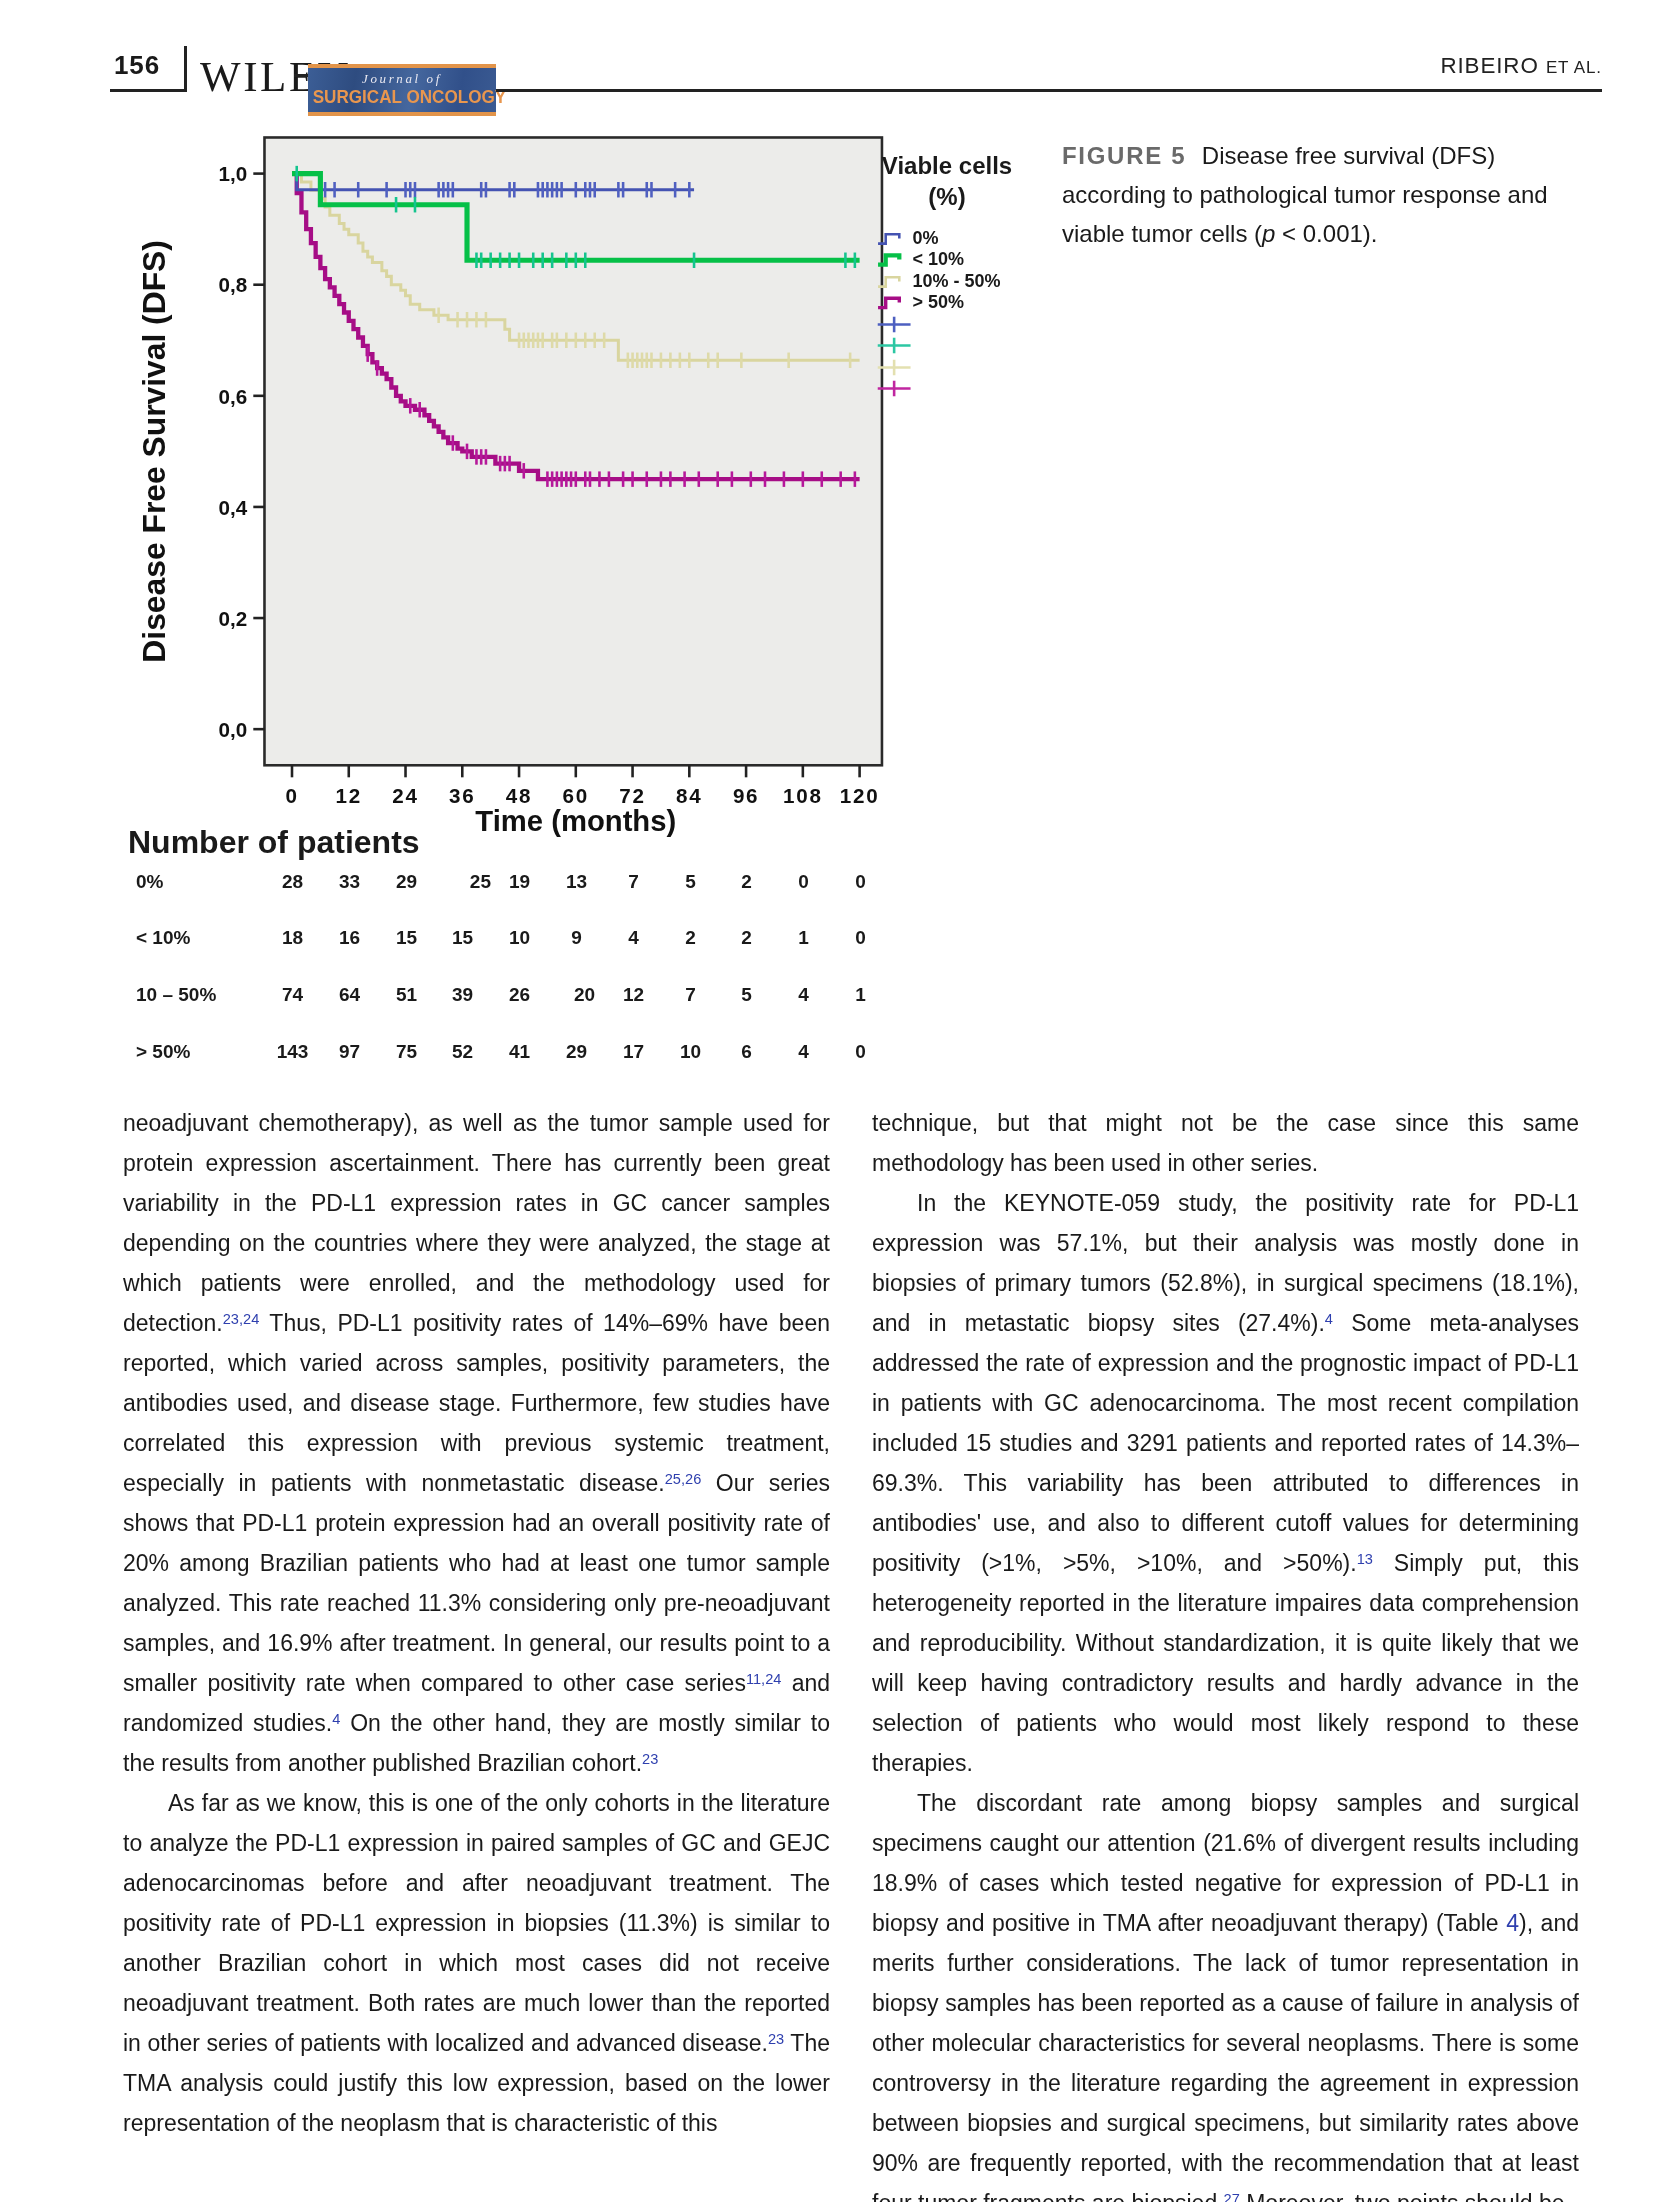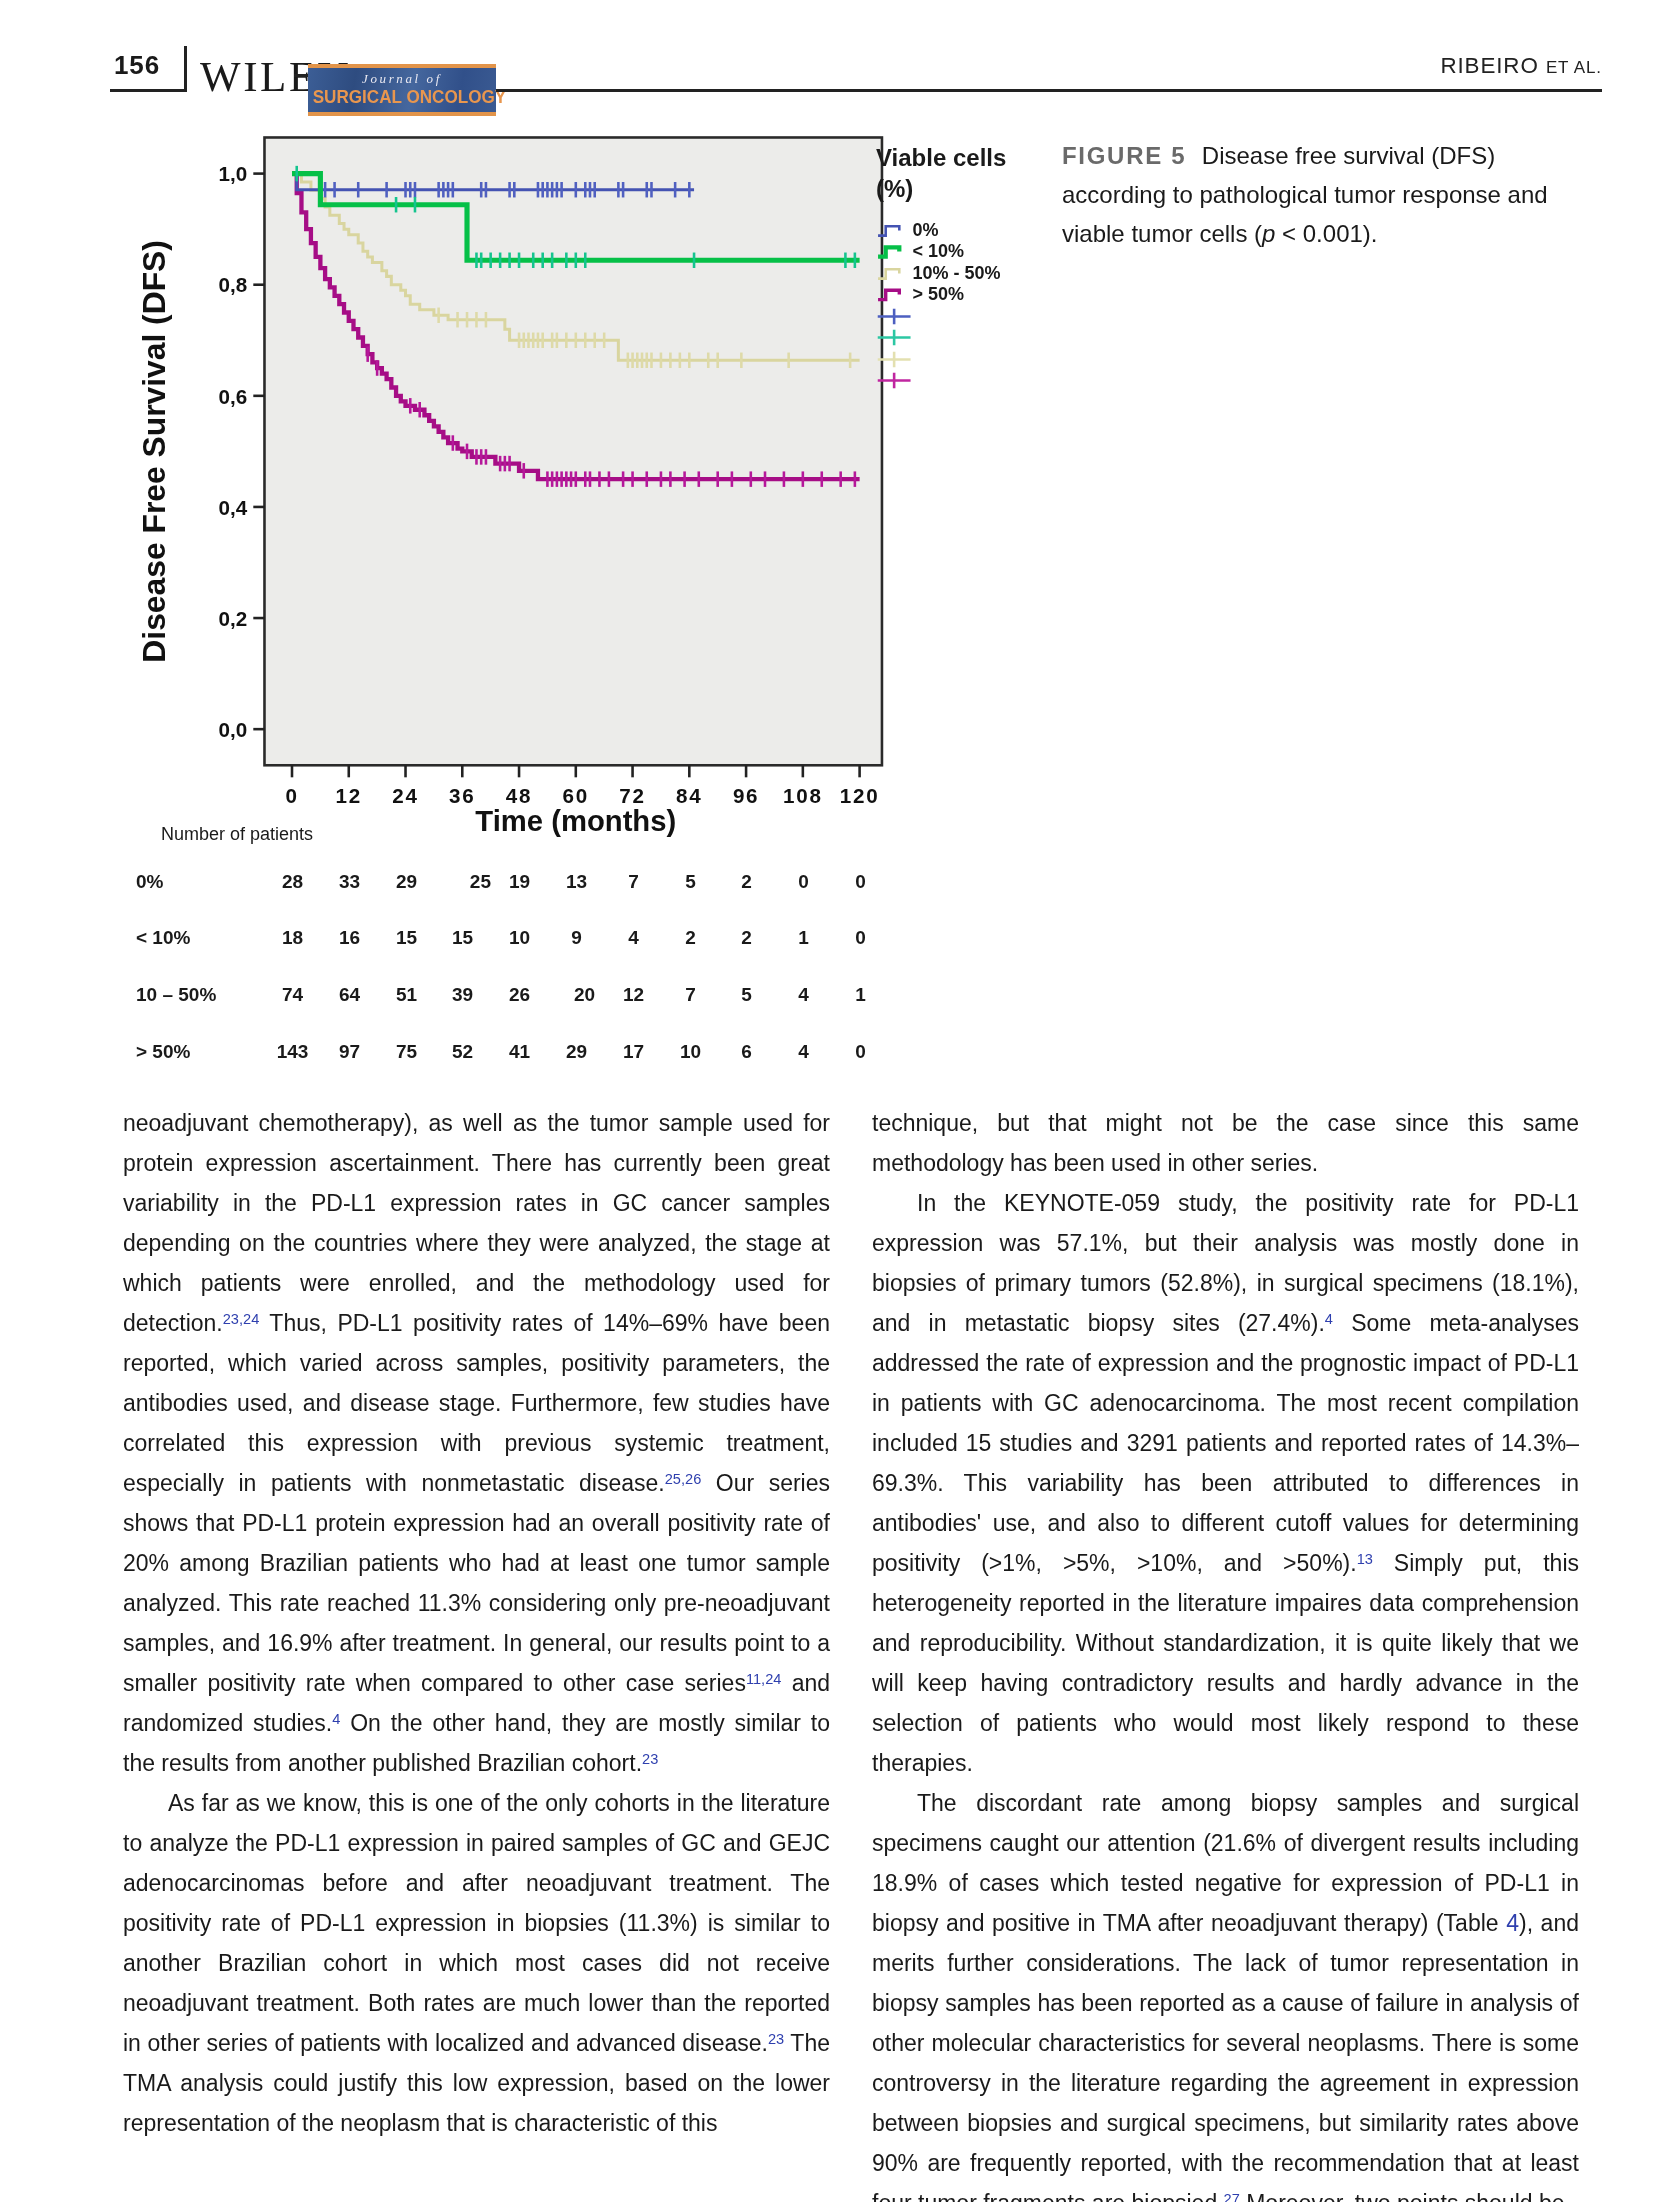--- a/index.html
+++ b/index.html
@@ -14,32 +14,32 @@
   .banner{position:absolute;left:308px;top:64px;width:188px;height:52px;background:linear-gradient(100deg,#3c5e96 0%,#2e4c80 25%,#45679e 55%,#31508a 80%,#3a5a92 100%);border-top:4.3px solid #e2944a;border-bottom:4.3px solid #e2944a;box-sizing:border-box;text-align:center;}
   .banner .jof{display:block;font-family:"Liberation Serif",serif;font-style:italic;font-size:13px;color:#e9e9f2;letter-spacing:2.6px;margin-top:2.6px;}
   .banner .jname{display:block;font-size:18px;font-weight:bold;color:#e8964e;letter-spacing:0px;transform:scaleX(.95);margin-top:0px;white-space:nowrap;}
   .hrule-right{position:absolute;left:496px;top:89px;width:1106px;height:2.6px;background:#222;}
   .running-head{position:absolute;right:74px;top:53px;font-size:22.4px;color:#222;letter-spacing:0.9px;}
   .running-head .etal{font-size:17px;letter-spacing:0.9px;}
 
   
   .chart-wrap{position:absolute;left:120px;top:122px;width:774px;height:731px;}
   .legend{position:absolute;left:876px;top:142px;width:142px;}
-  .legend-title{font-size:24px;font-weight:bold;text-align:left;line-height:31px;}
+  .legend-title{font-size:24px;font-weight:bold;text-align:center;line-height:31px;margin-top:8px;}
   .legend-items{margin-top:15.5px;}
   .legend-item{display:flex;align-items:center;height:21.5px;}
   .legend-item svg{flex:0 0 33px;}
   .legend-item .lab{font-size:18px;font-weight:bold;margin-left:3.4px;white-space:nowrap;}
   .censor-item{display:flex;align-items:center;height:21.5px;}
 
   .caption{position:absolute;left:1062px;top:136px;width:540px;font-size:24px;line-height:39px;text-align:left;}
   .caption .cap-label{font-weight:bold;color:#6a6a6a;letter-spacing:1.7px;margin-right:15.5px;}
 
   
-  .pt-title{position:absolute;left:161px;top:824px;font-size:18px;font-weight:normal;}
+  .pt-title{position:absolute;left:128px;top:824px;font-size:32px;font-weight:bold;}
   .pt-row{position:absolute;left:0;height:34px;}
   .pt-label{position:absolute;left:136px;width:138px;font-size:19px;font-weight:bold;}
   .pt-cell{position:absolute;width:57px;text-align:center;font-size:19px;font-weight:bold;}
 
   
   .col{position:absolute;top:1103px;width:707px;font-size:23px;line-height:40px;text-align:justify;}
   .col-left{left:123px;}
   .col-right{left:872px;}
   .col p{margin:0;}
   .col p.indent{text-indent:45px;}

